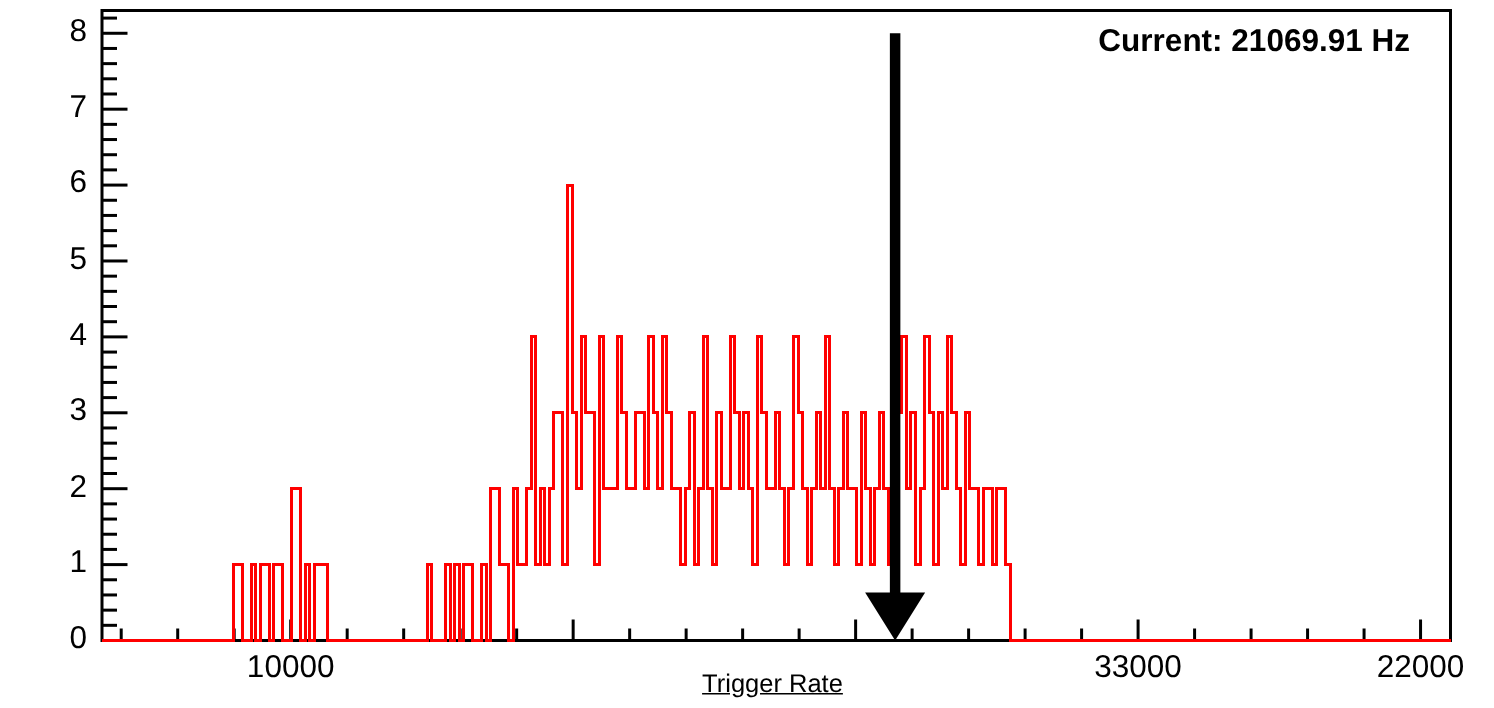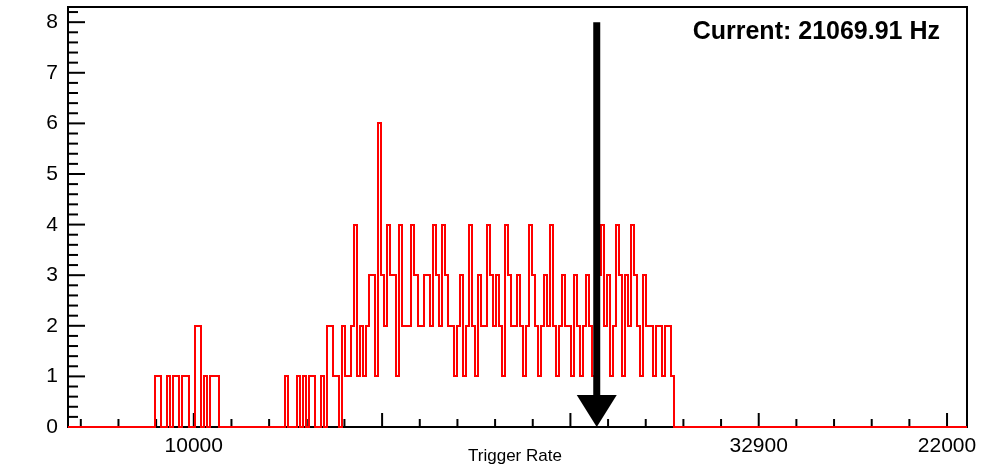--- a/index.html
+++ b/index.html
@@ -4,21 +4,21 @@
 <style>
   html,body{margin:0;padding:0;background:#ffffff;}
   body{width:996px;height:472px;overflow:hidden;
        font-family:"Liberation Sans","DejaVu Sans",sans-serif;}
   #root{position:relative;width:996px;height:472px;background:#ffffff;}
   #plot{position:absolute;left:0;top:0;width:996px;height:472px;}
   .lbl{position:absolute;color:#000;white-space:nowrap;}
   .ytick-label{font-size:21px;text-align:right;}
   .xtick-label{font-size:21px;text-align:center;}
   .axis-title{font-size:17px;text-align:center;}
-  .current-label{font-size:25px;font-weight:bold;text-align:right;letter-spacing:0px;}
+  .current-label{font-size:21px;font-weight:bold;text-align:right;letter-spacing:0px;}
 </style>
 </head>
 <body>
 
 <div id="root">
   <svg id="plot" viewBox="0 0 996 472" width="996" height="472" xmlns="http://www.w3.org/2000/svg">
       <rect x="68" y="7" width="899" height="420" fill="none" stroke="#000000" stroke-width="2"></rect>
       <line x1="68" y1="427" x2="85" y2="427" stroke="#000000" stroke-width="2"></line>
       <line x1="68" y1="376.3975903614458" x2="85" y2="376.3975903614458" stroke="#000000" stroke-width="2"></line>
       <line x1="68" y1="325.7951807228916" x2="85" y2="325.7951807228916" stroke="#000000" stroke-width="2"></line>
@@ -92,17 +92,17 @@
 <div class="lbl ytick-label" style="left: 18px; top: 414px; width: 40px; text-align: right;">0</div>
     <div class="lbl ytick-label" style="left: 18px; top: 363.398px; width: 40px; text-align: right;">1</div>
     <div class="lbl ytick-label" style="left: 18px; top: 312.795px; width: 40px; text-align: right;">2</div>
     <div class="lbl ytick-label" style="left: 18px; top: 262.193px; width: 40px; text-align: right;">3</div>
     <div class="lbl ytick-label" style="left: 18px; top: 211.59px; width: 40px; text-align: right;">4</div>
     <div class="lbl ytick-label" style="left: 18px; top: 160.988px; width: 40px; text-align: right;">5</div>
     <div class="lbl ytick-label" style="left: 18px; top: 110.386px; width: 40px; text-align: right;">6</div>
     <div class="lbl ytick-label" style="left: 18px; top: 59.7831px; width: 40px; text-align: right;">7</div>
     <div class="lbl ytick-label" style="left: 18px; top: 9.18072px; width: 40px; text-align: right;">8</div>
     <div class="lbl xtick-label" style="left: 138.792px; top: 433px; width: 110px; text-align: center;">10000</div>
-    <div class="lbl xtick-label" style="left: 703.727px; top: 433px; width: 110px; text-align: center;">32900</div>
+    <div class="lbl xtick-label" style="left: 703.727px; top: 433px; width: 110px; text-align: center;">33000</div>
     <div class="lbl xtick-label" style="left: 892.039px; top: 433px; width: 110px; text-align: center;">22000</div>
     <div class="lbl current-label" style="left: 600px; top: 16px; width: 340px; text-align: right;">Current: 21069.91 Hz</div>
-    <div class="lbl axis-title" style="left: 440px; top: 446px; width: 150px; text-align: center;">Trigger Rate</div>
+    <div class="lbl axis-title" style="left: 440px; top: 446px; width: 150px; text-align: center; text-decoration: underline;">Trigger Rate</div>
   </div>
 
 </body></html>

